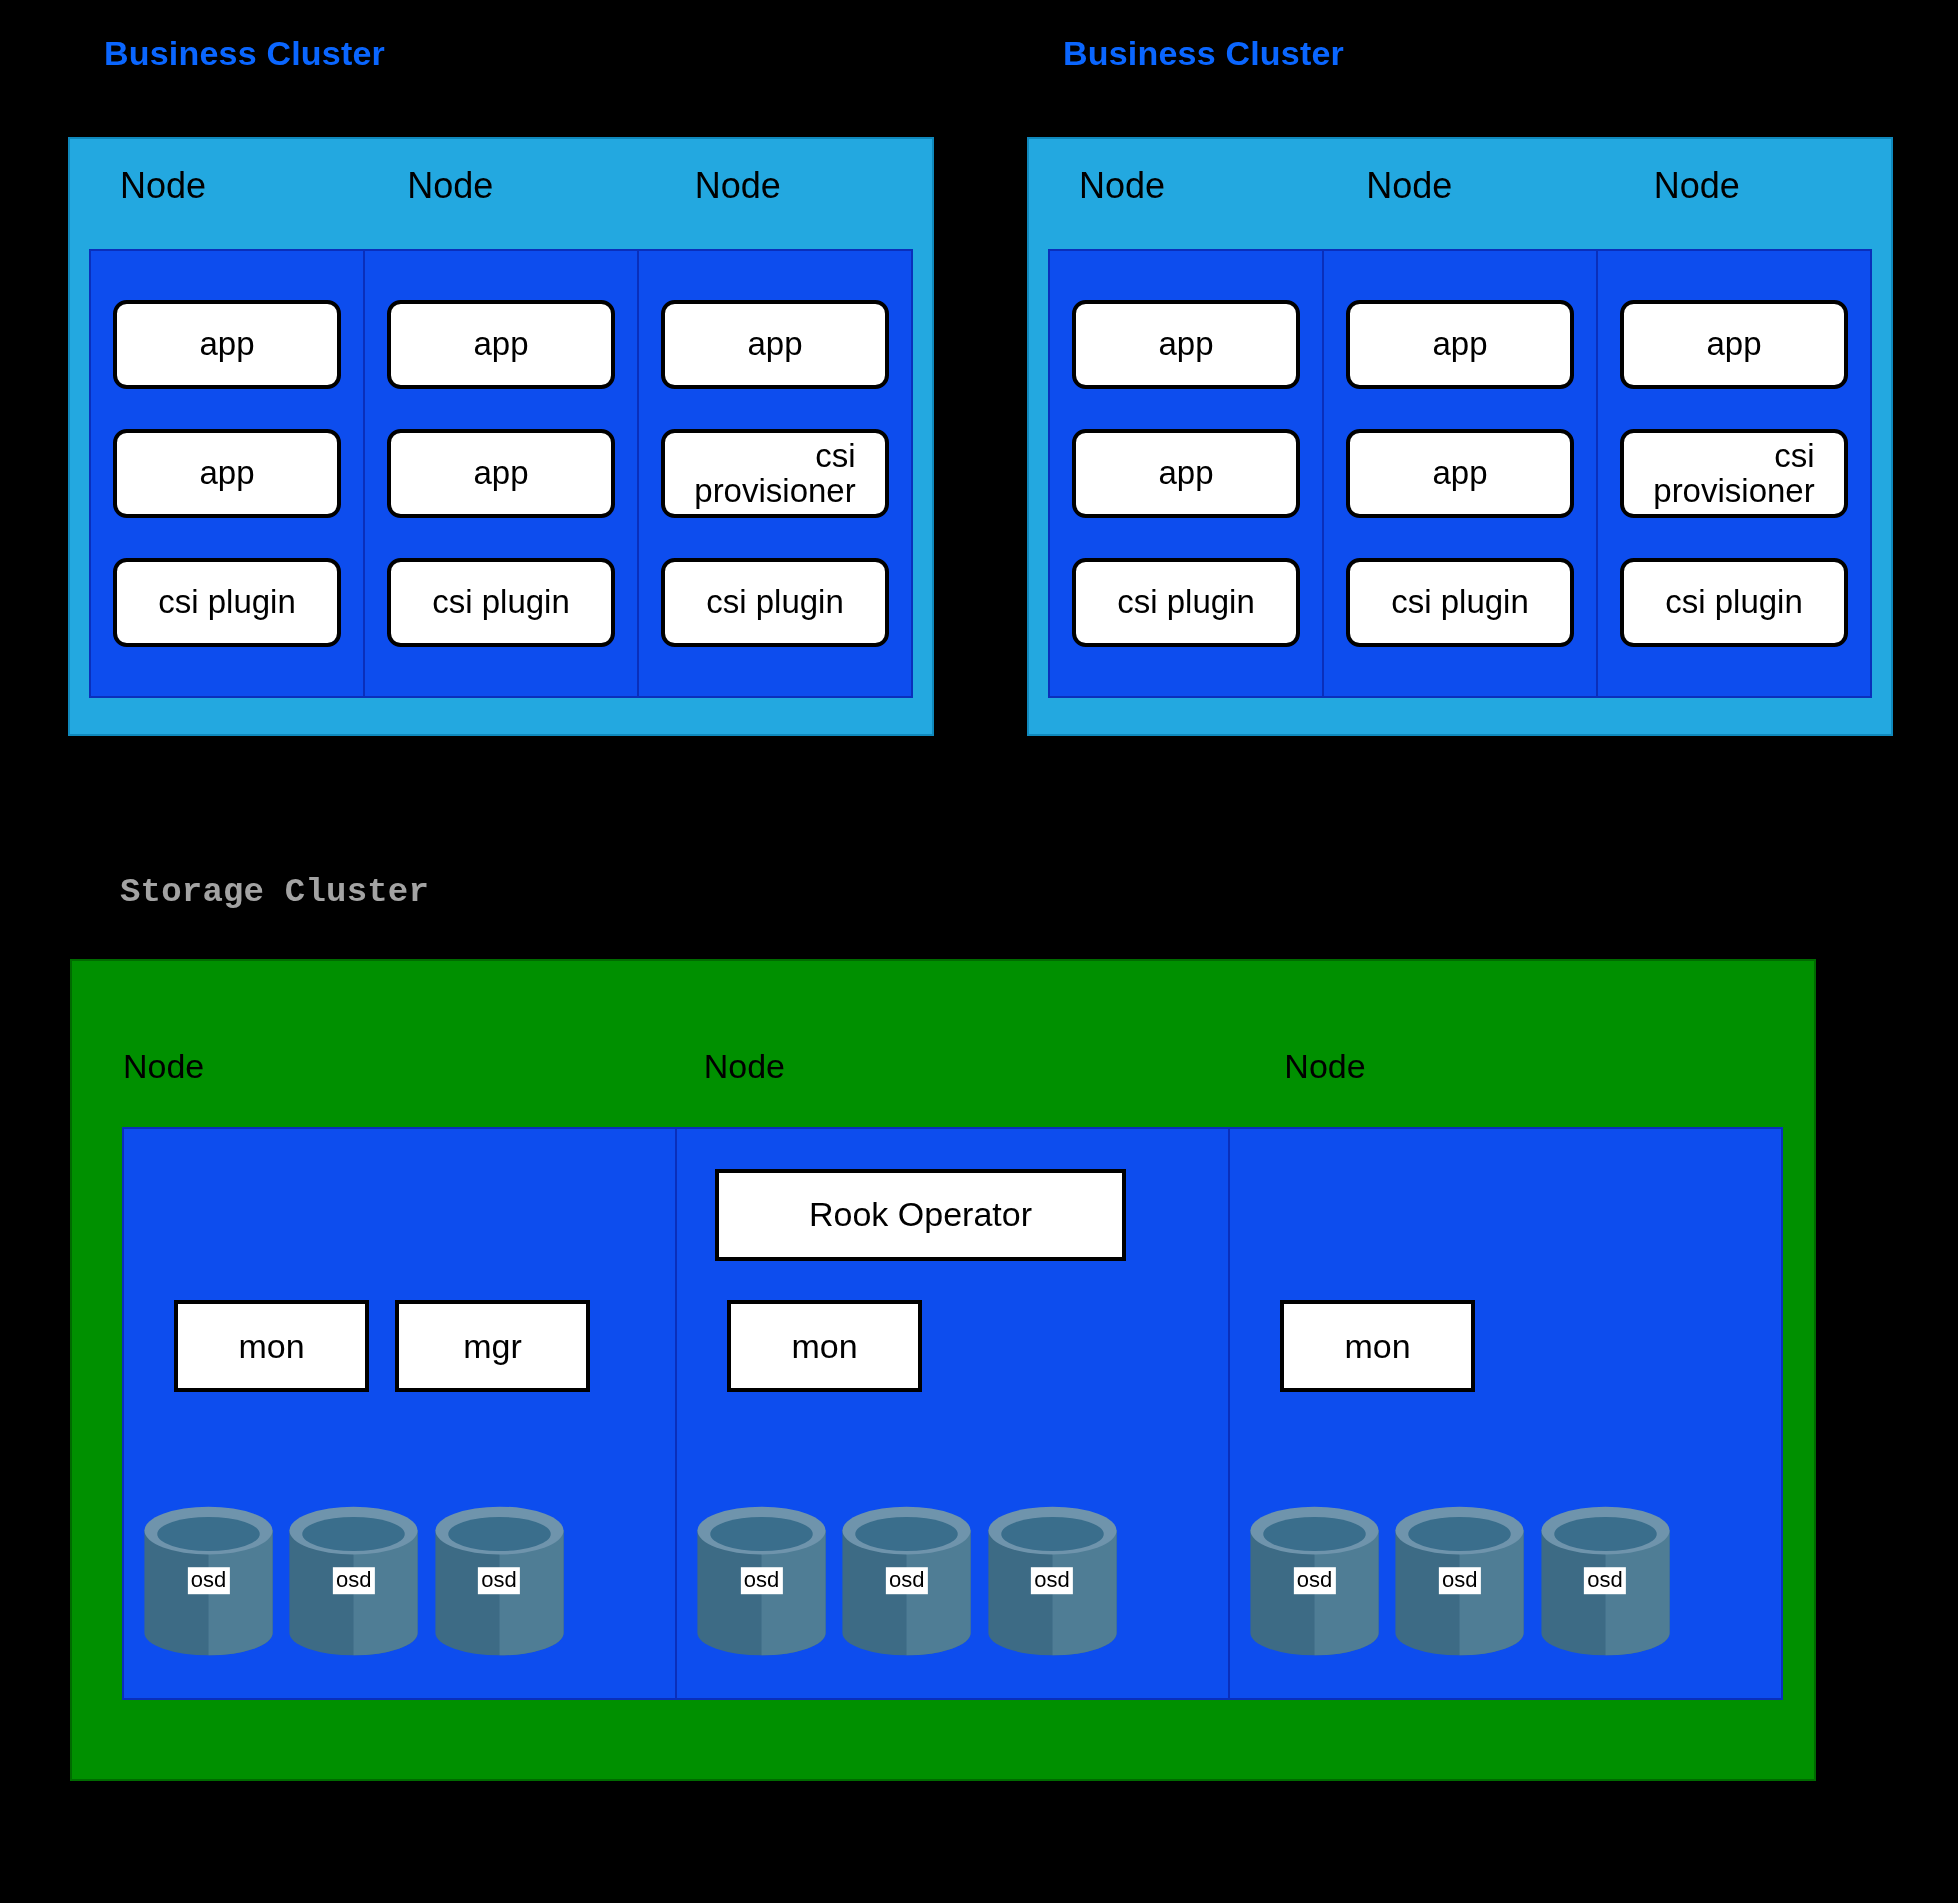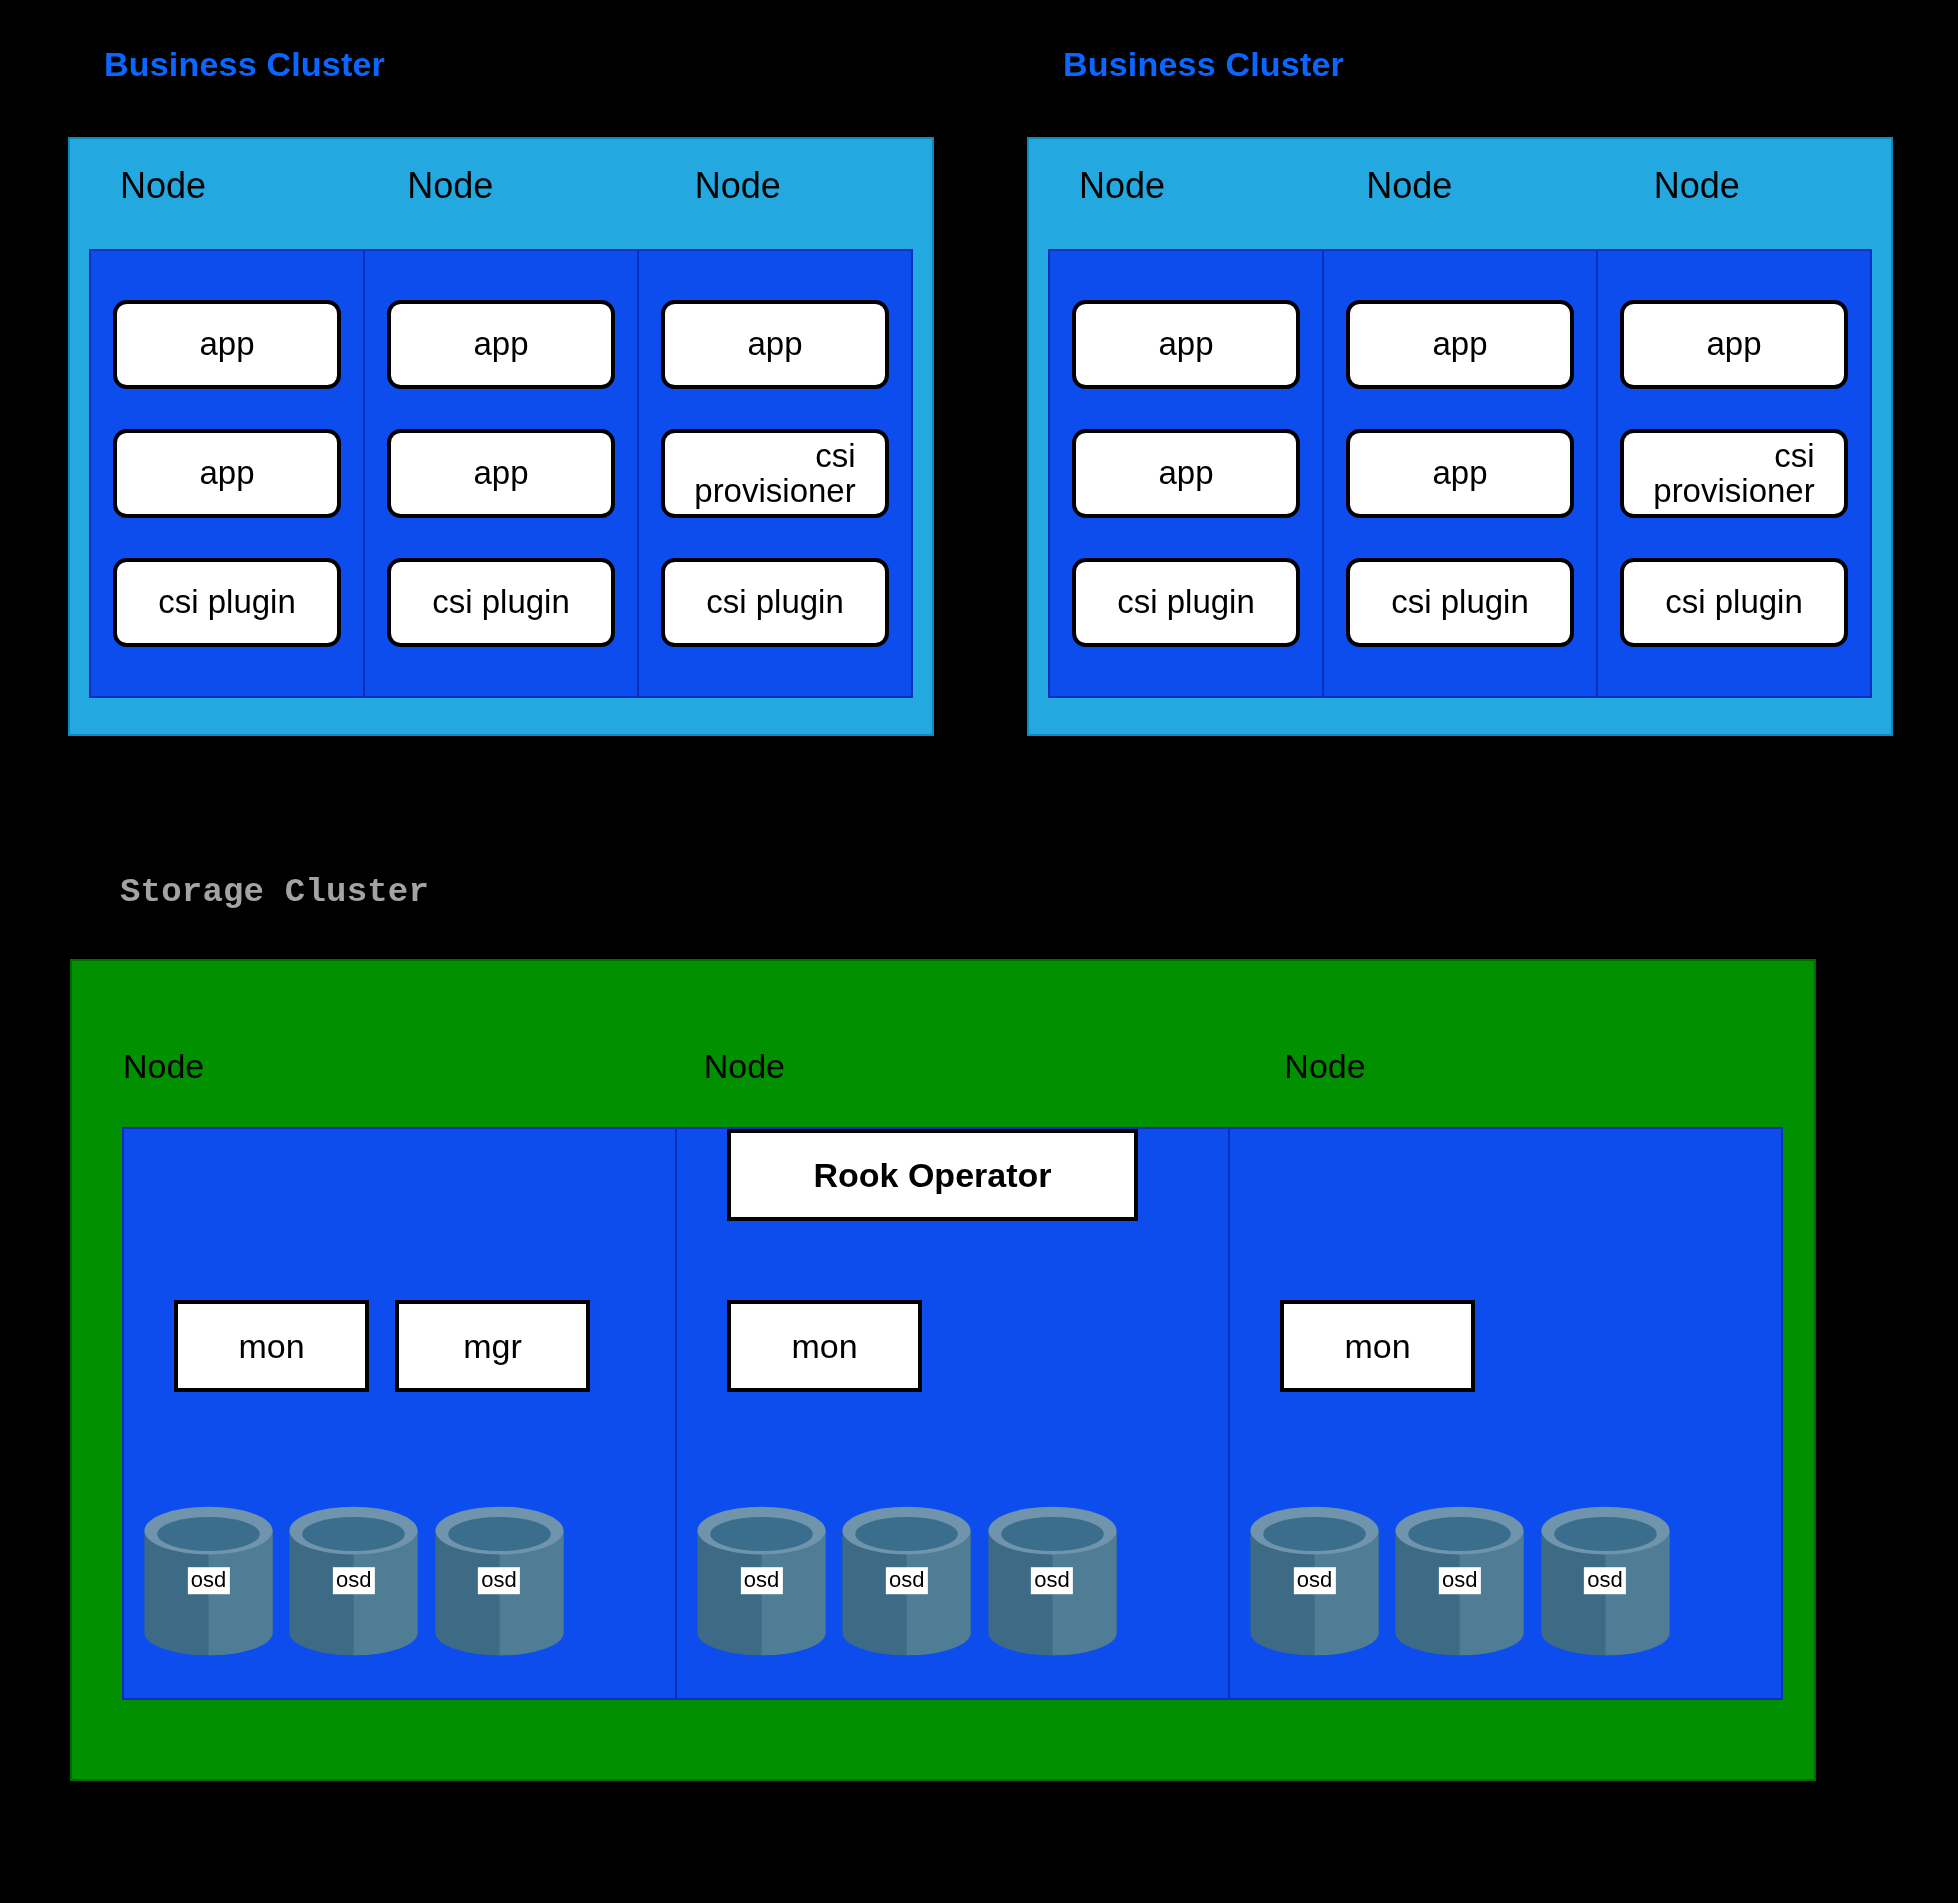--- a/index.html
+++ b/index.html
@@ -26,21 +26,21 @@
 
   
   .business-cluster {
     position: absolute;
     width: 866px;
     height: 599px;
     background: #23a8e0;
     border: 2.6px solid #0f89bd;
     box-sizing: border-box;
   }
-  .bc-title { color: #0a66ff; top: 45px; }
+  .bc-title { color: #0a66ff; top: 34px; }
   .bc-1 { left: 68px;  top: 137px; }
   .bc-2 { left: 1027px; top: 137px; }
   .bc-1-title { left: 104px; }
   .bc-2-title { left: 1063px; }
 
   .bc-node-labels {
     position: absolute;
     left: 0; right: 0;
     top: 26px;
     height: 60px;
@@ -145,22 +145,22 @@
   .sc-inner {
     position: absolute;
     left: 0; right: 0; top: 0; bottom: 0;
     display: flex;
     flex-direction: column;
   }
 
   .svc-slot-operator {
     height: 171px;
     display: flex;
-    padding-left: 50px;
-    font-weight: bold;
+    align-items: center;
+    padding-left: 38px;
   }
   .svc-slot-svcs {
     height: 163px;
     display: flex;
     align-items: flex-start;
     gap: 26px;
     padding-left: 50px;
   }
   .svc-slot-osds {
     flex: 1;

